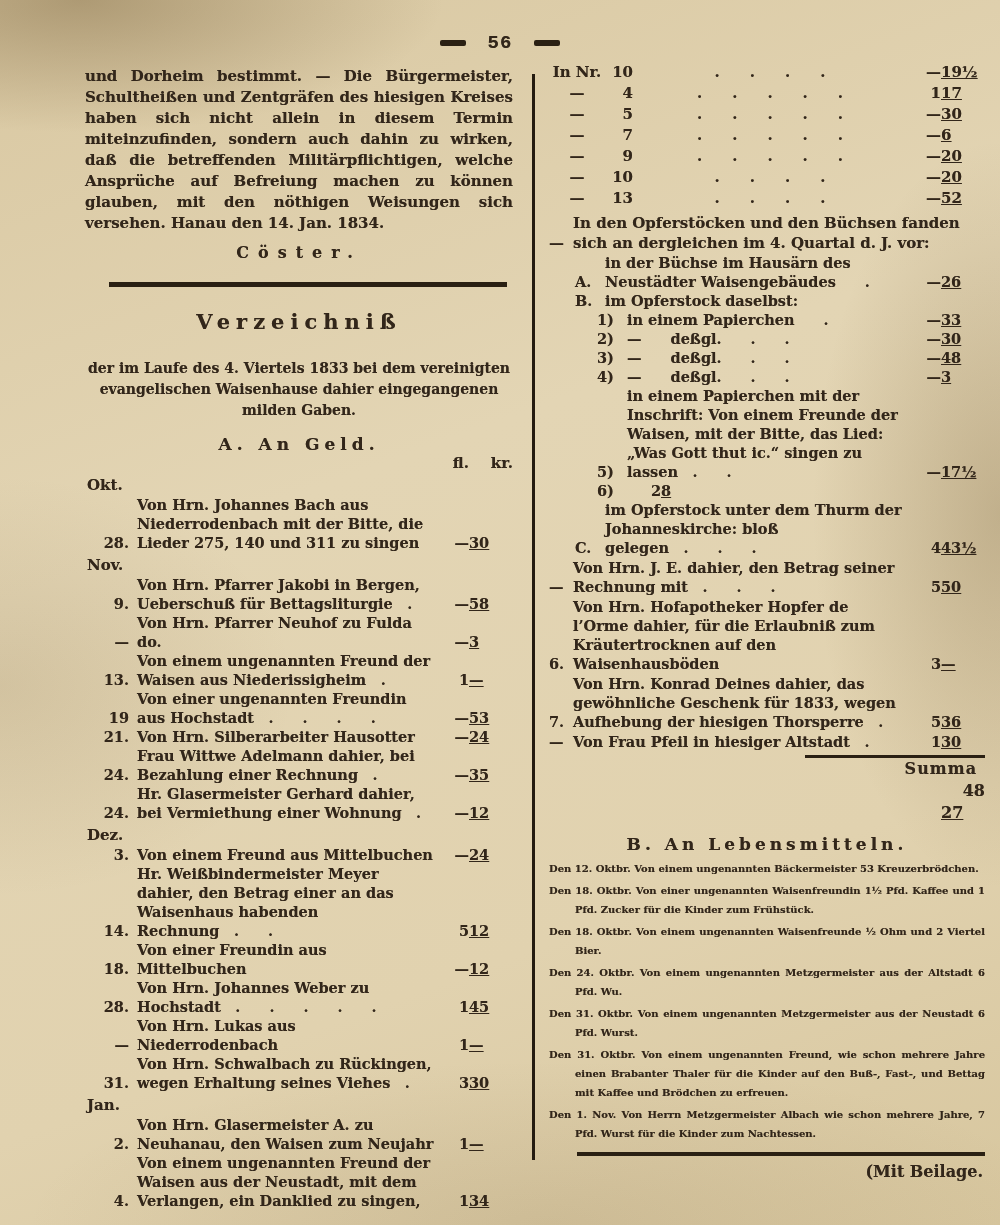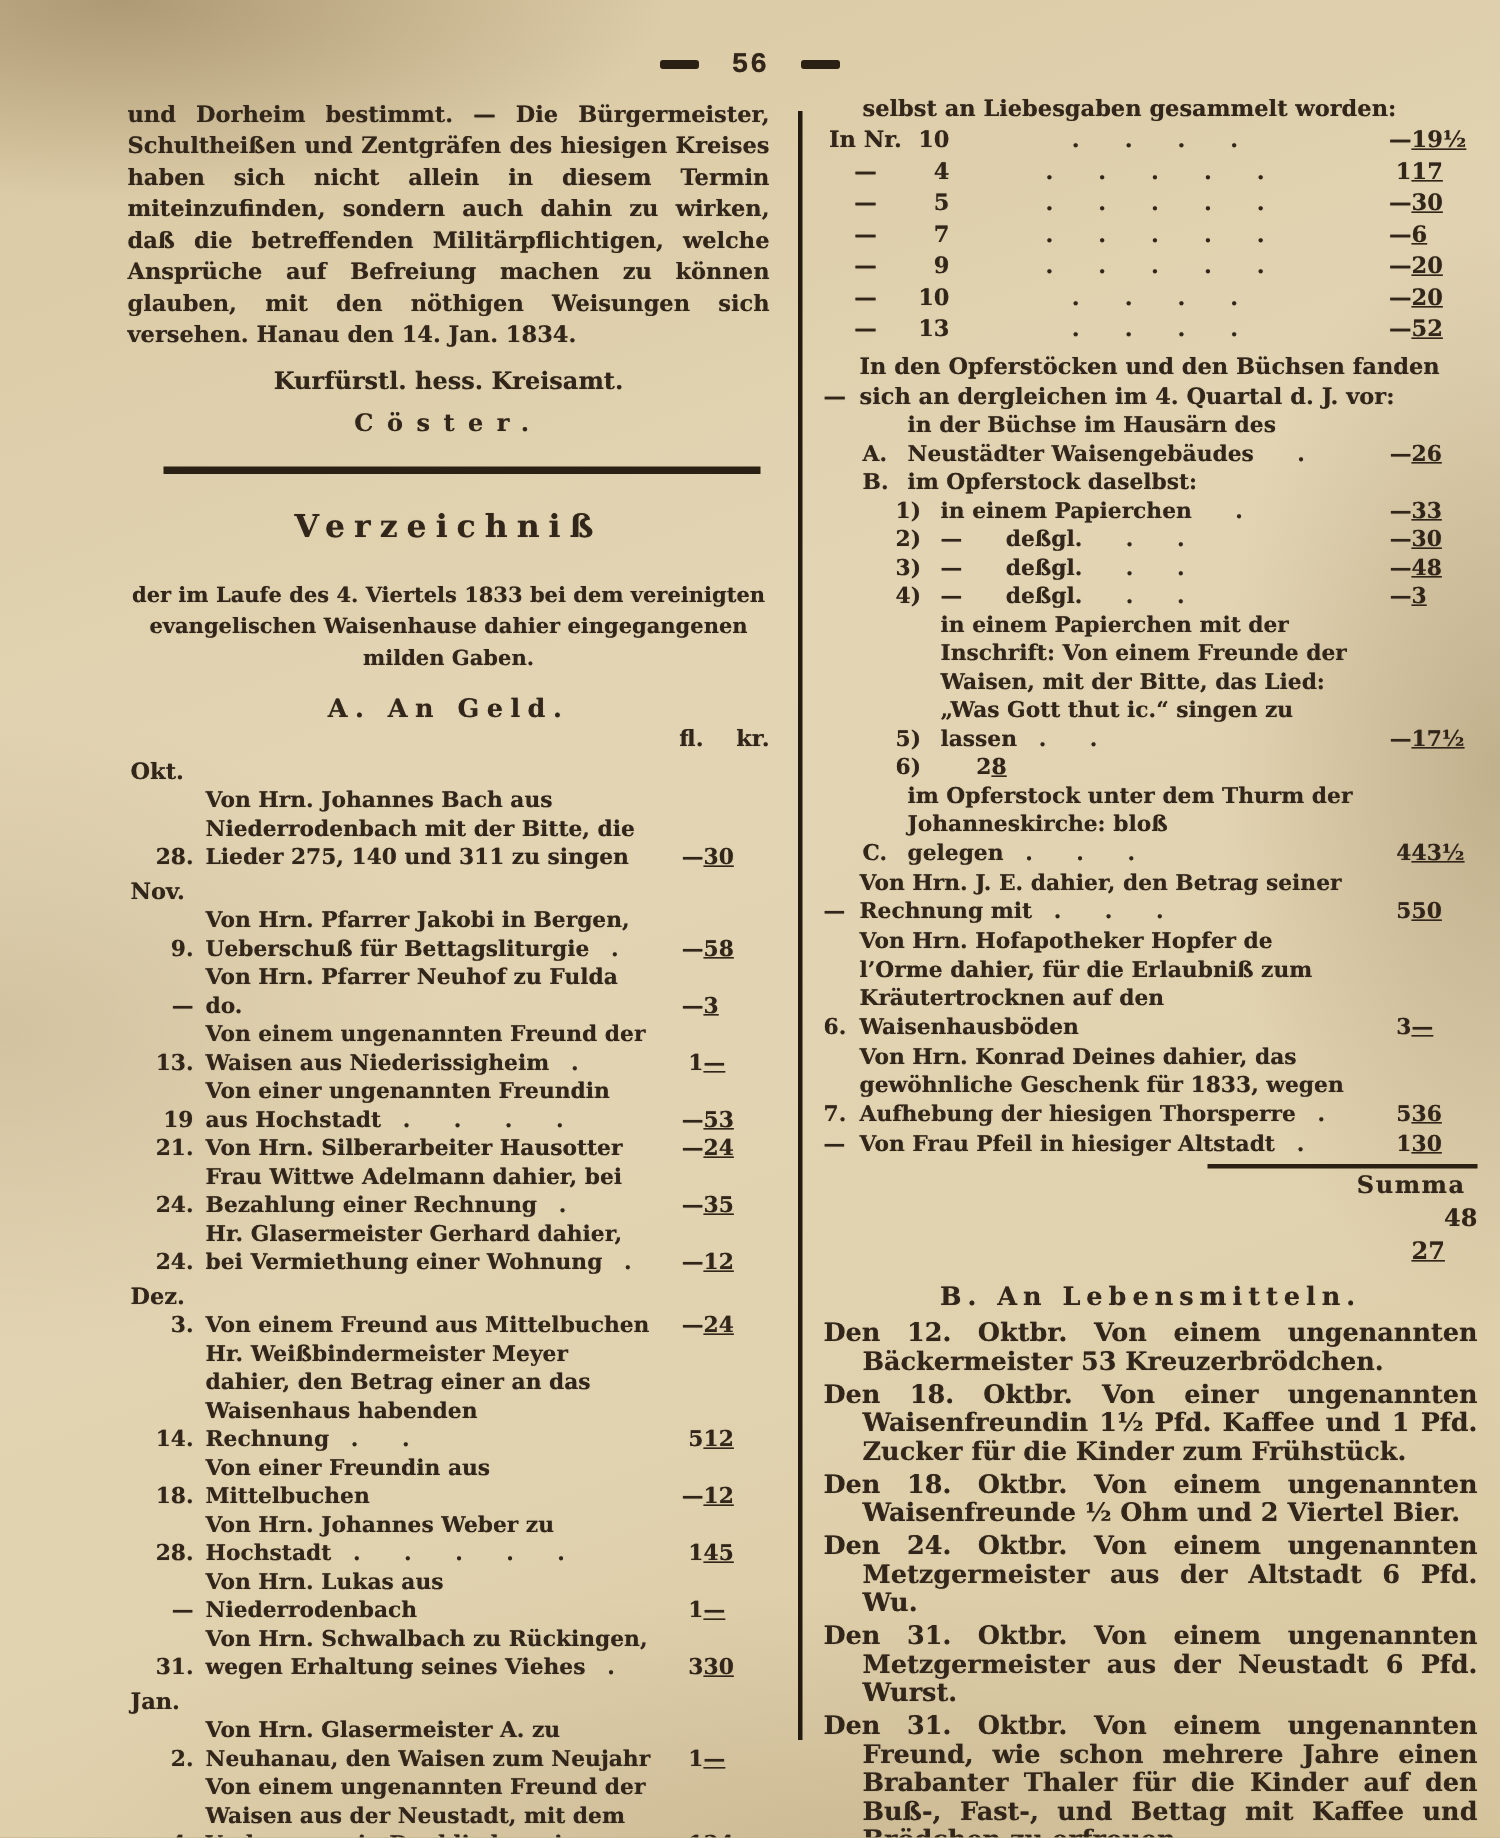--- a/index.html
+++ b/index.html
@@ -50,40 +50,39 @@
   .lead{font-size:15px;line-height:20px;margin-top:4px;}
   .marker{width:24px;flex:none;}
   .marker2{width:30px;flex:none;}
   .oitem[data-indent="1"]{margin-left:26px;}
   .oitem[data-indent="2"]{margin-left:48px;}
   .mrow{margin-top:1px;}
   .summa-rule{margin-left:auto;width:180px;border-top:3px solid #2a2013;margin-top:4px;}
   .summa-row{display:flex;justify-content:flex-end;align-items:flex-end;font-size:16px;line-height:22px;flex-direction:column;}
   .summa-label{letter-spacing:1px;margin-right:8px;}
   .sec-b{text-align:center;font-size:17px;letter-spacing:4px;margin-top:10px;margin-bottom:5px;}
-  .food{font-size:17px;line-height:19px;margin-top:3px;padding-left:26px;text-indent:-26px;text-align:justify;}
+  .food{font-size:10px;line-height:19px;margin-top:3px;padding-left:26px;text-indent:-26px;text-align:justify;}
   .bottom-rule{height:4px;background:#2a2013;margin:9px 0 0 28px;}
   .footer-note{text-align:right;font-size:16px;margin-top:6px;padding-right:2px;}
 </style>
 </head>
 <body>
 
 <div class="page">
 
   <div class="pagenum-row">
     <span class="pagedash"></span>
     <span class="pagenum">56</span>
     <span class="pagedash"></span>
   </div>
 
   <div class="vdivider"></div>
 
   <div class="col col-left">
     <p class="intro">und Dorheim bestimmt. — Die Bürgermeister, Schultheißen und Zentgräfen des hiesigen Kreises haben sich nicht allein in diesem Termin miteinzufinden, sondern auch dahin zu wirken, daß die betreffenden Militärpflichtigen, welche Ansprüche auf Befreiung machen zu können glauben, mit den nöthigen Weisungen sich versehen. Hanau den 14. Jan. 1834.</p>
-    <p class="sig-office">Kurfürstl. hess. Kreisamt.</p>
     <p class="sig-name">Cöster.</p>
     <div class="hrule-left"></div>
     <h2 class="list-title">Verzeichniß</h2>
     <p class="list-subtitle">der im Laufe des 4. Viertels 1833 bei dem vereinigten evangelischen Waisenhause dahier eingegangenen milden Gaben.</p>
     <h3 class="sec-a">A. An Geld.</h3>
     <div class="curr-head">
       <span class="ch-fl">fl.</span>
       <span class="ch-kr">kr.</span>
     </div>
     <div>
@@ -205,21 +204,20 @@
                 <span class="etext">Von einem ungenannten Freund der Waisen aus der Neustadt, mit dem Verlangen, ein Danklied zu singen,</span>
                 <span class="efl">1</span>
                 <span class="ekr">34</span>
               </div>
           </div>
         </div>
       </div>
   </div>
 
   <div class="col col-right">
-    <p class="contline">selbst an Liebesgaben gesammelt worden:</p>
 
     <div>
 
     <div class="nrow">
           <span class="nprefix">In Nr.</span>
           <span class="nnum">10</span>
           <span class="dots">.  .  .  .</span>
           <span class="efl">—</span>
           <span class="ekr">19½</span>
         </div>

